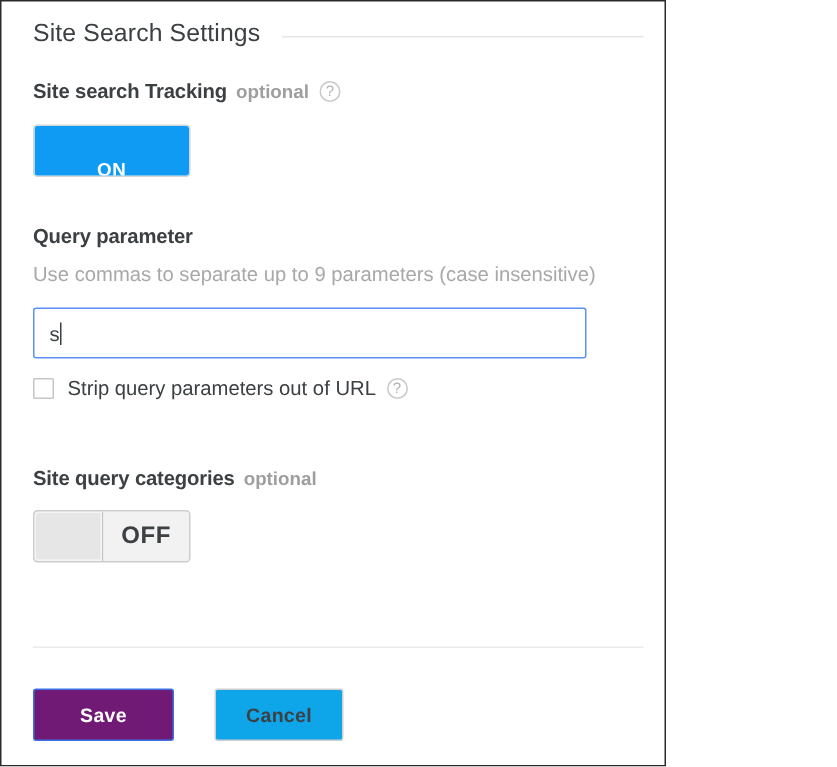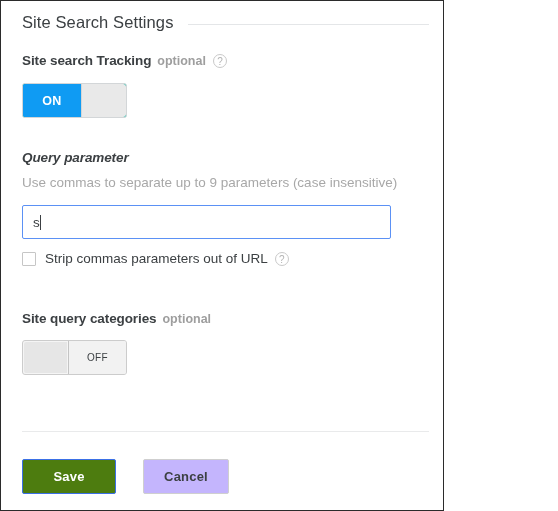--- a/index.html
+++ b/index.html
@@ -90,20 +90,21 @@
     height: 35px;
     border-radius: 3px;
     box-sizing: border-box;
     display: flex;
     overflow: hidden;
     cursor: pointer;
   }
   .toggle.on {
     border: 1px solid #d3d6d8;
     background: #14b8a6;
+    flex-direction: column;
   }
   .toggle.on .tg-track {
     flex: 0 0 58px;
     background: #0f9bf3;
     color: #ffffff;
     display: flex;
     align-items: center;
     justify-content: center;
     font-size: 12.5px;
     font-weight: bold;
@@ -127,22 +128,22 @@
     border-radius: 3px 0 0 3px;
     box-shadow: inset 0 0 0 1px #f5f5f5;
   }
   .toggle.off .tg-track {
     flex: 1 1 auto;
     background: #f2f2f2;
     color: #3c4043;
     display: flex;
     align-items: center;
     justify-content: center;
-    font-size: 10px;
-    font-weight: normal;
+    font-size: 16px;
+    font-weight: bold;
     letter-spacing: .4px;
   }
 
   
   .field-desc {
     position: absolute;
     font-size: 13.5px;
     color: #a8a8a8;
     white-space: nowrap;
   }
@@ -186,26 +187,26 @@
     font-family: "Liberation Sans", sans-serif;
     font-size: 13px;
     font-weight: bold;
     cursor: pointer;
     display: flex;
     align-items: center;
     justify-content: center;
     letter-spacing: .2px;
   }
   .btn-primary {
-    background: #4d7c0f;
+    background: #701a75;
     border: 1px solid #3b70e6;
     color: #ffffff;
   }
   .btn-secondary {
-    background: #c4b5fd;
+    background: #0ea5e9;
     border: 1px solid #cfcfcf;
     color: #3c4043;
   }
 
   
   .caret {
     display: inline-block;
     width: 1px;
     height: 15px;
     background: #3c4043;
@@ -239,34 +240,34 @@
     <span class="label-strong">Site search Tracking</span>
     <span class="label-optional">optional</span>
     <span class="help-icon">?</span>
   </div>
 
   <div class="toggle on" style="left:21px; top:82px;">
     <span class="tg-track">ON</span>
     <span class="tg-knob"></span>
   </div>
 
-  <div class="field-label" style="left:21px; top:149px;font-style:italic;">
+  <div class="field-label" style="left:21px; top:149px;">
     <span class="label-strong">Query parameter</span>
   </div>
 
   <div class="field-desc" style="left:21px; top:174px;">Use commas to separate up to 9 parameters (case insensitive)</div>
 
   <div class="input-fake" style="left:21px; top:204px; width:369px; height:34px;">
     <span>s</span>
       <span class="caret"></span>
   </div>
 
   <div class="checkbox-row" style="left:21px; top:250px;">
     <span class="checkbox-box"></span>
-    <span class="checkbox-label">Strip commas parameters out of URL</span>
+    <span class="checkbox-label">Strip query parameters out of URL</span>
     <span class="help-icon">?</span>
   </div>
 
   <div class="field-label" style="left:21px; top:310px;">
     <span class="label-strong">Site query categories</span>
     <span class="label-optional">optional</span>
   </div>
 
   <div class="toggle off" style="left:21px; top:339px;">
     <span class="tg-knob"></span>

